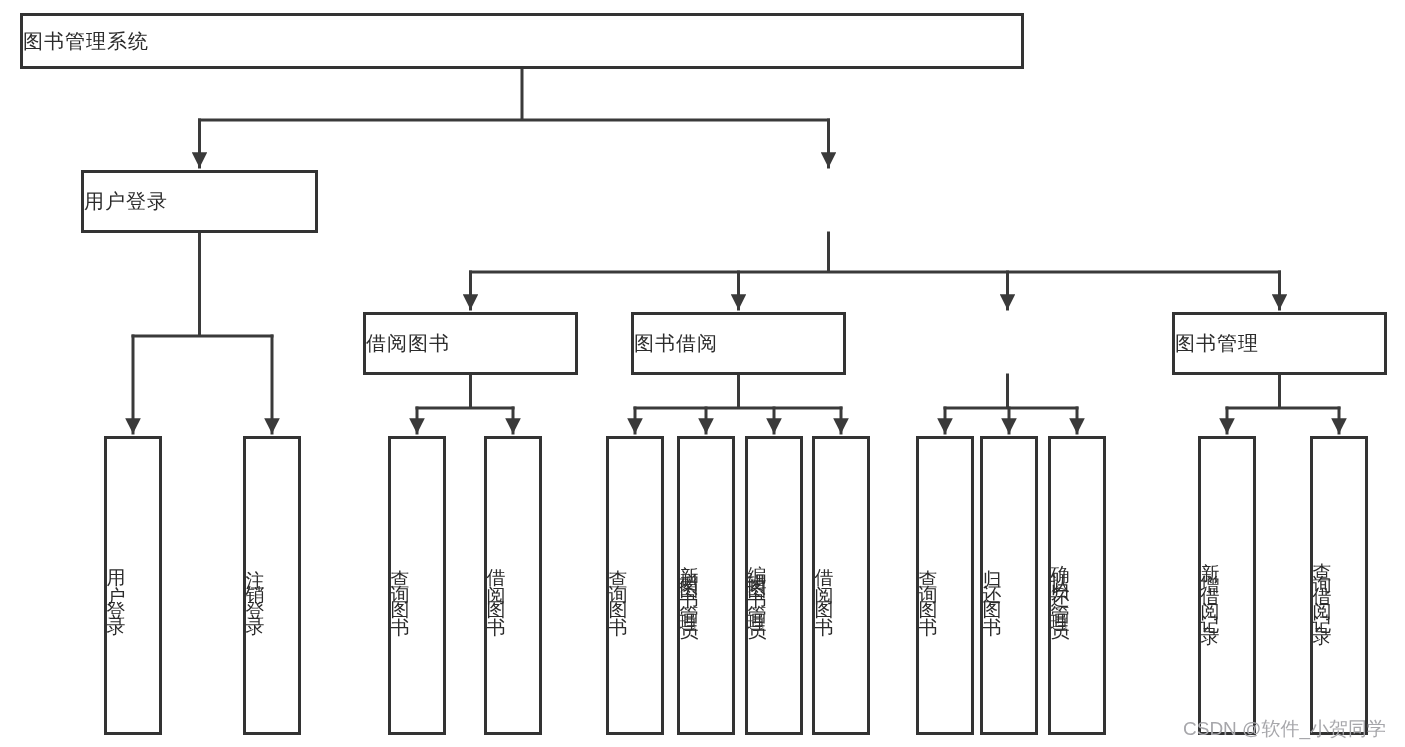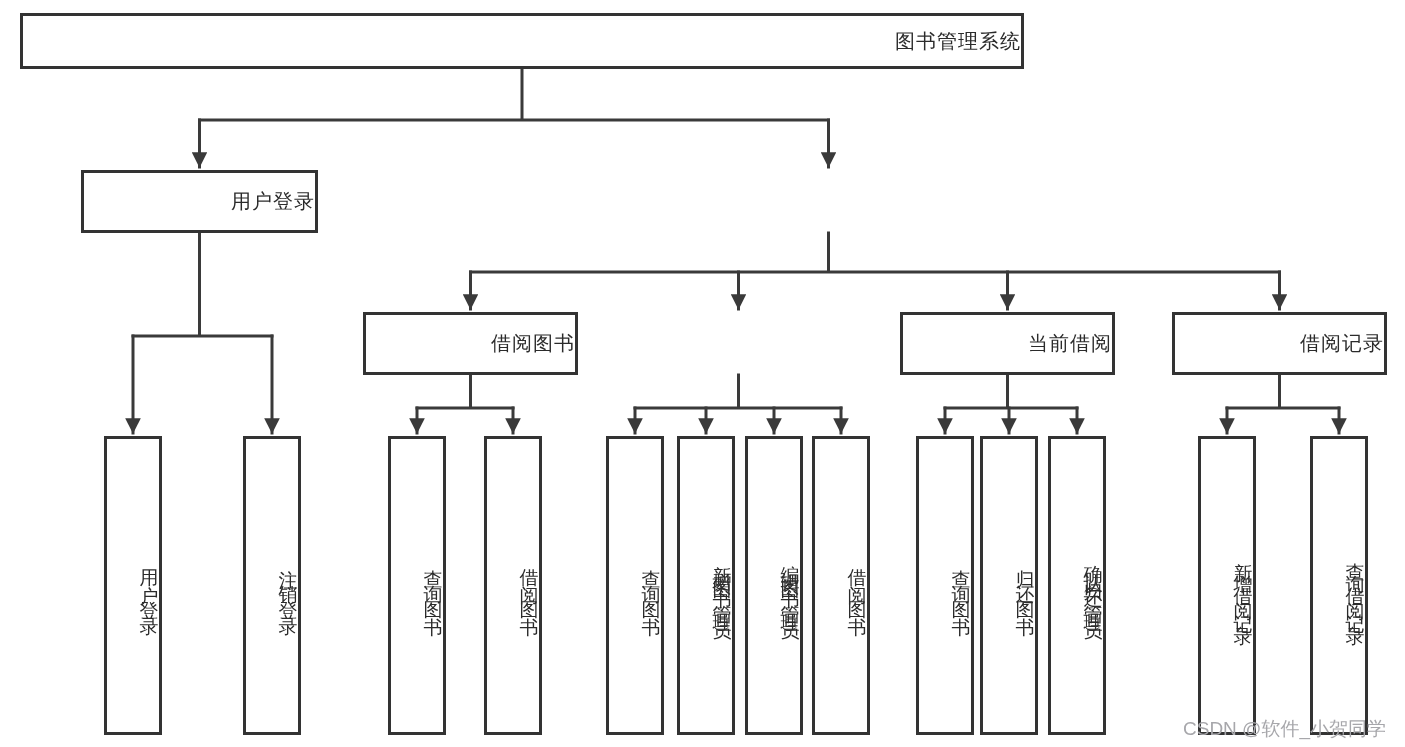--- a/index.html
+++ b/index.html
@@ -17,21 +17,21 @@
     color:var(--text-color);
   }
   svg.connectors{position:absolute;left:0;top:0;}
   .ln{stroke:var(--line-color);stroke-width:3;fill:none;stroke-linecap:square;}
   .arr{marker-end:url(#arr);}
   #arr path{fill:var(--line-color);}
   .box{
     position:absolute;box-sizing:border-box;
     border:3px solid var(--border-color);
     background:var(--background-color);
-    display:flex;align-items:center;justify-content:flex-end;
+    display:flex;align-items:center;justify-content:flex-start;
   }
   .box.h span{font-size:20px;letter-spacing:1px;white-space:nowrap;}
   .box.v span{
     writing-mode:vertical-rl;text-orientation:mixed;
     font-size:19px;line-height:1;white-space:nowrap;
   }
   .box.v span.s4{letter-spacing:16px;}
   .box.v span.s6{letter-spacing:13px;}
   .box.v span.s9{letter-spacing:8px;}
   .watermark{
@@ -89,25 +89,25 @@
     <span>图书管理系统</span>
   </div>
 
   <div class="box h" style="left:81px;top:170px;width:237px;height:63px">
     <span>用户登录</span>
   </div>
 
   <div class="box h" style="left:363px;top:312px;width:215px;height:63px">
     <span>借阅图书</span>
   </div>
-  <div class="box h" style="left:900px;top:312px;width:215px;height:63px">
-    <span>当前借阅</span>
+  <div class="box h" style="left:631px;top:312px;width:215px;height:63px">
+    <span>图书借阅</span>
   </div>
   <div class="box h" style="left:1172px;top:312px;width:215px;height:63px">
-    <span>借阅记录</span>
+    <span>图书管理</span>
   </div>
 
   <div class="box v" style="left:104px;top:436px;width:58px;height:299px">
     <span class="s4">用户登录</span>
   </div>
   <div class="box v" style="left:243px;top:436px;width:58px;height:299px">
     <span class="s4">注销登录</span>
   </div>
 
   <div class="box v" style="left:388px;top:436px;width:58px;height:299px">

